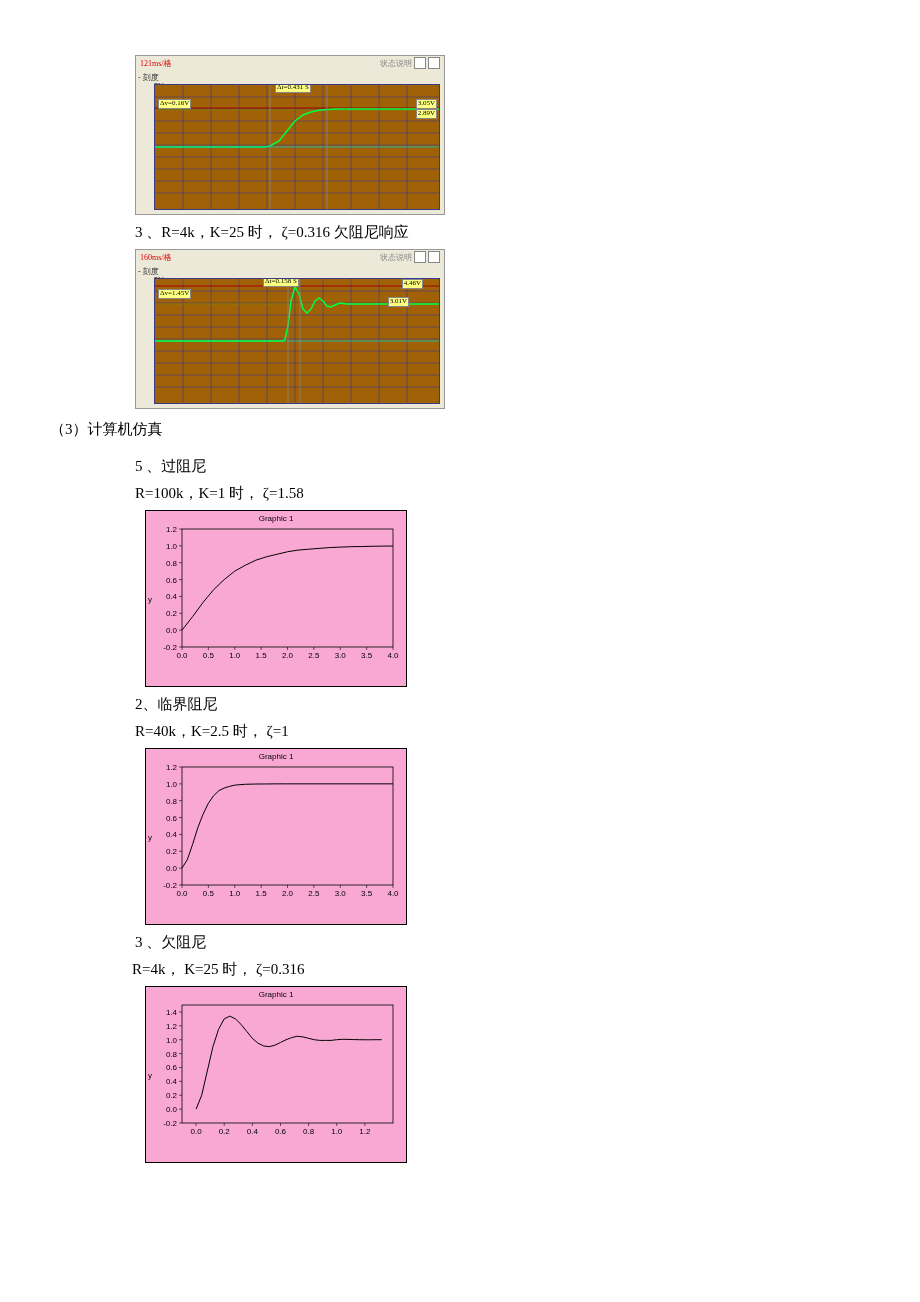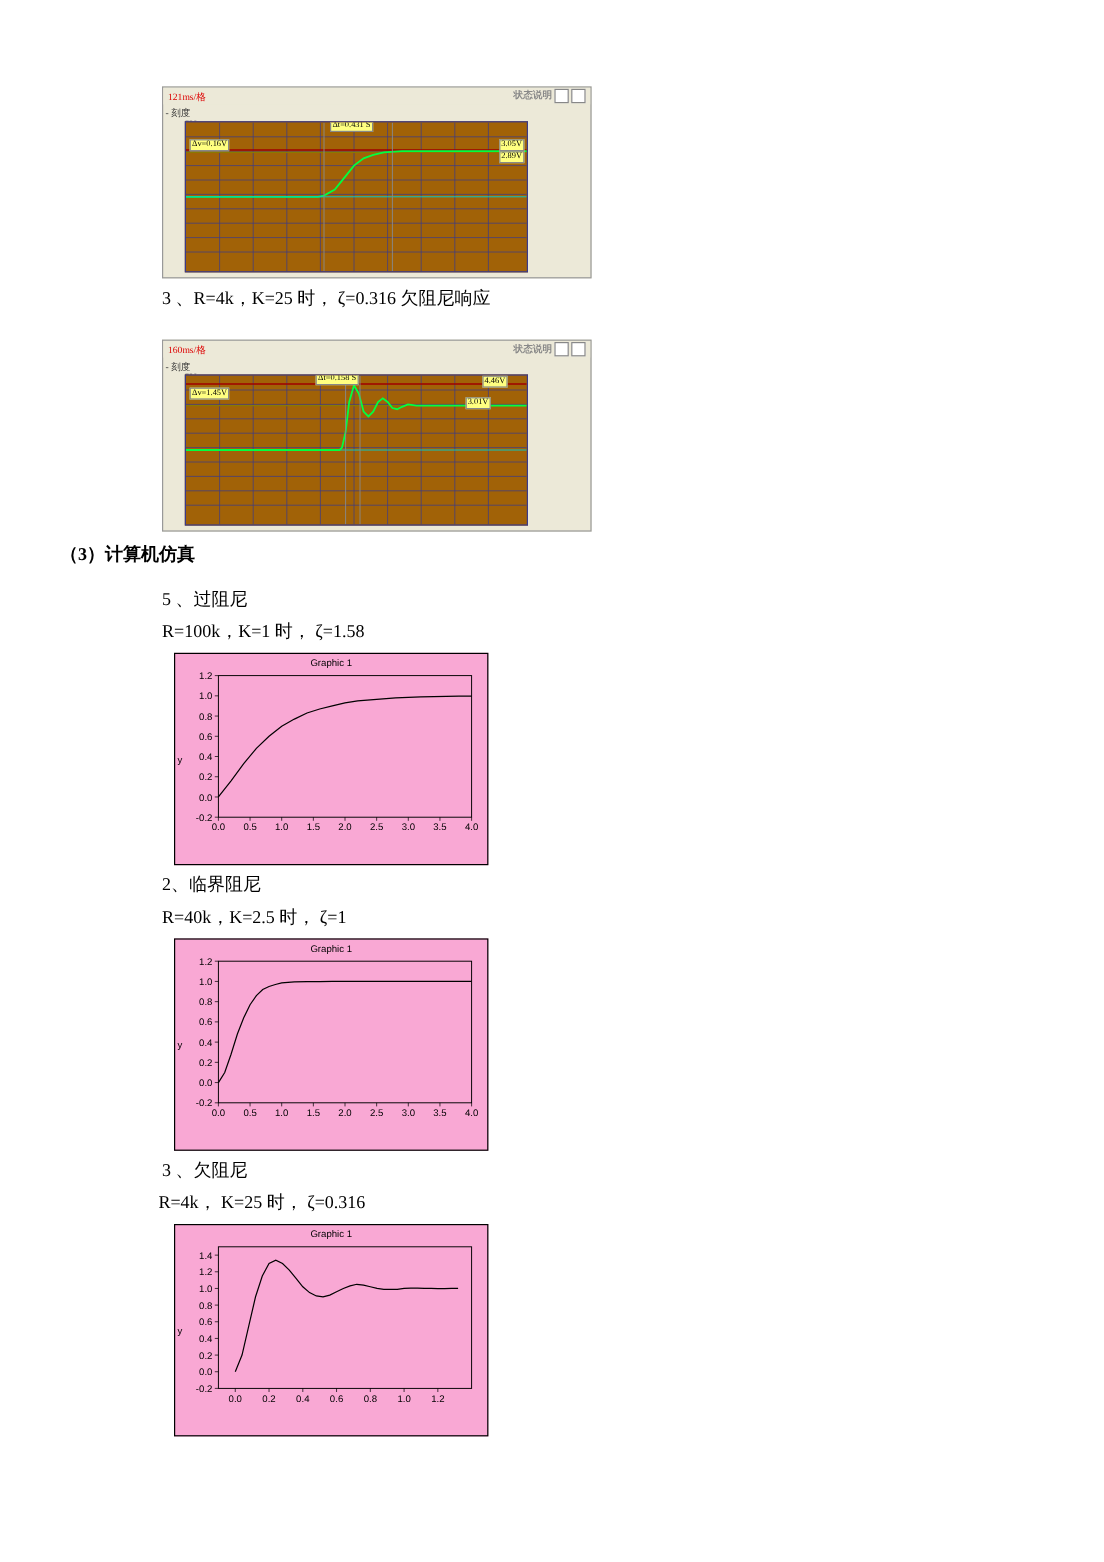--- a/index.html
+++ b/index.html
@@ -6,40 +6,40 @@
     font-family: "SimSun", "Songti SC", serif;
     font-size: 15px;
     background: #fff;
     margin: 0;
     padding: 50px 60px 50px 50px;
     width: 920px;
     box-sizing: border-box;
     color: #000;
   }
   .scope {
-    width: 358px;
+    width: 310px;
     height: 160px;
     background: #ece9d8;
     border: 1px solid #999;
     box-sizing: border-box;
-    margin: 22px 0 5px 85px;
+    margin: 5px 0 5px 85px;
     position: relative;
     overflow: hidden;
   }
   .scope-top {
     height: 14px;
     display: flex;
     justify-content: space-between;
     align-items: center;
     padding: 0 4px;
     font-size: 8px;
     background: #ece9d8;
   }
   .scope-top-left { color: #d00; }
-  .scope-top-right { color: #888; display:flex; align-items:flex-start; gap:2px;font-weight:bold;}
+  .scope-top-right { color: #888; display:flex; align-items:center; gap:2px;}
   .scope-side-label {
     position: absolute;
     left: 2px;
     top: 16px;
     font-size: 8px;
     color: #333;
   }
   .scope-grid {
     position: absolute;
     left: 18px;
@@ -71,21 +71,20 @@
     line-height: 1.1;
     white-space: nowrap;
   }
   .text-line {
     margin: 3px 0 3px 85px;
     line-height: 1.6;
   }
   .section-heading {
     margin: 8px 0 13px 0;
     line-height: 1.6;
-    font-weight: bold;
   }
   .sim-chart {
     width: 260px;
     height: 175px;
     margin: 5px 0 5px 95px;
     border: 1px solid #000;
     background: #f9a8d4;
     font-family: Arial, sans-serif;
     position: relative;
   }

